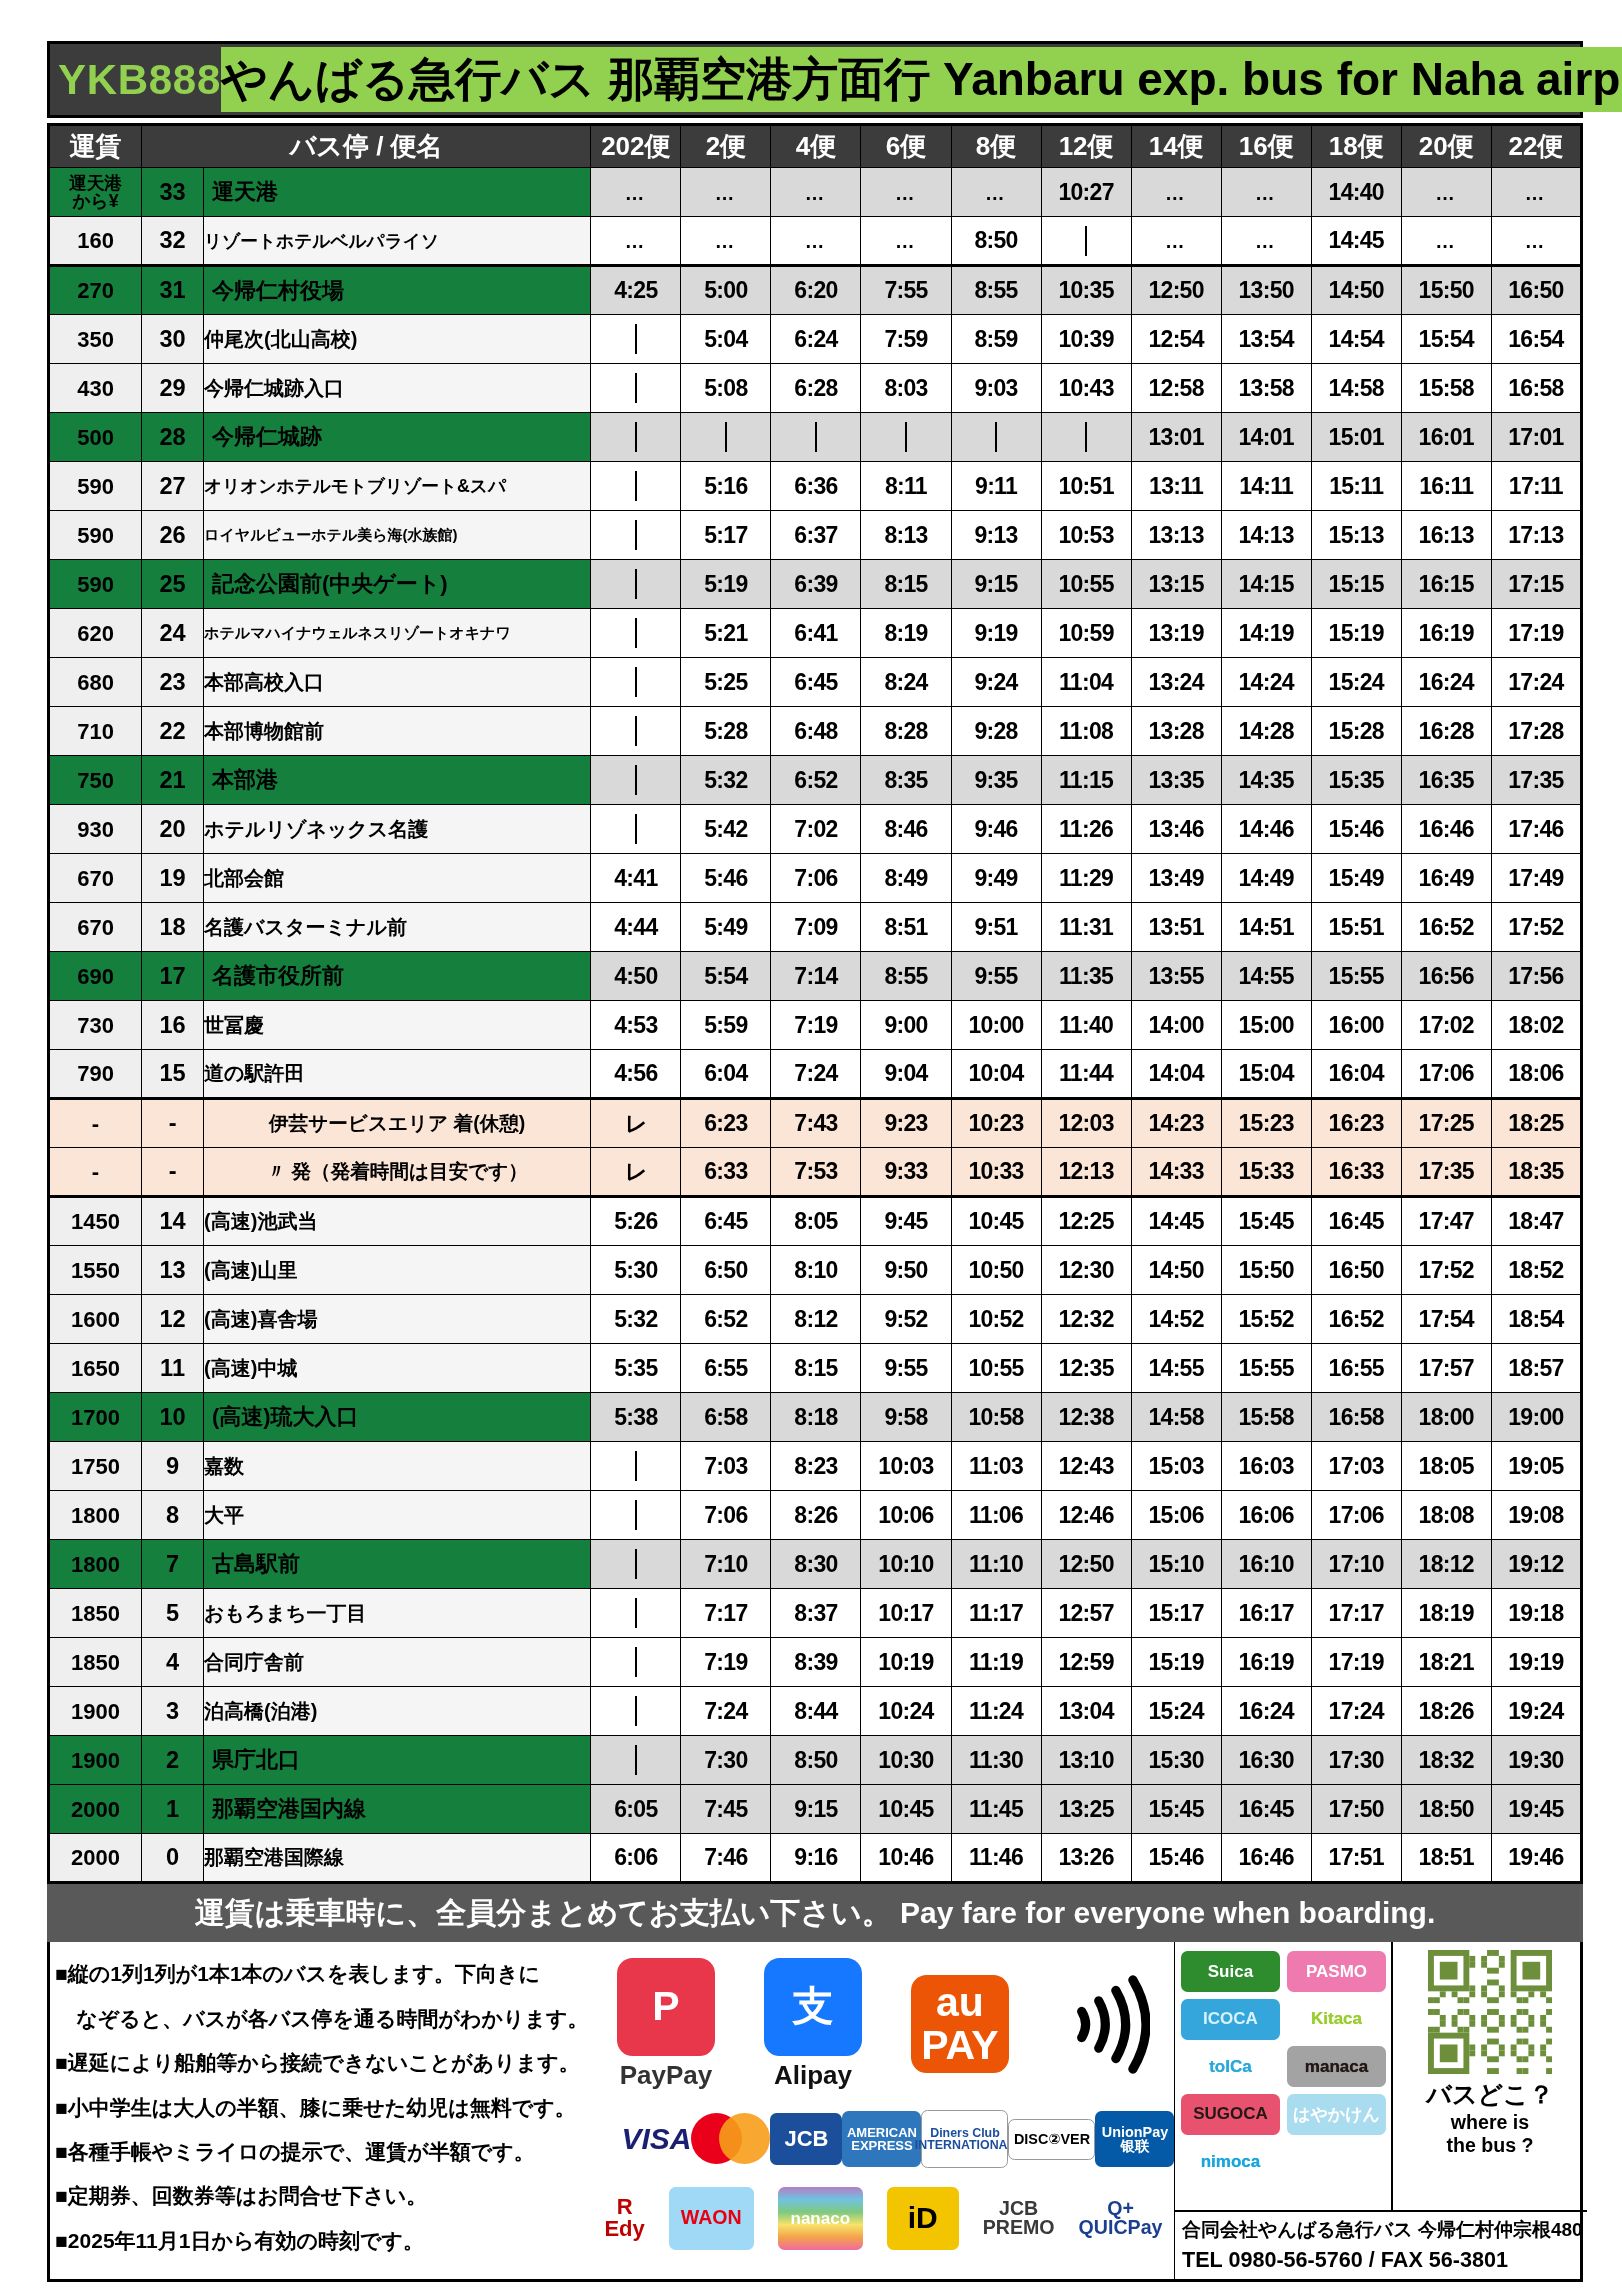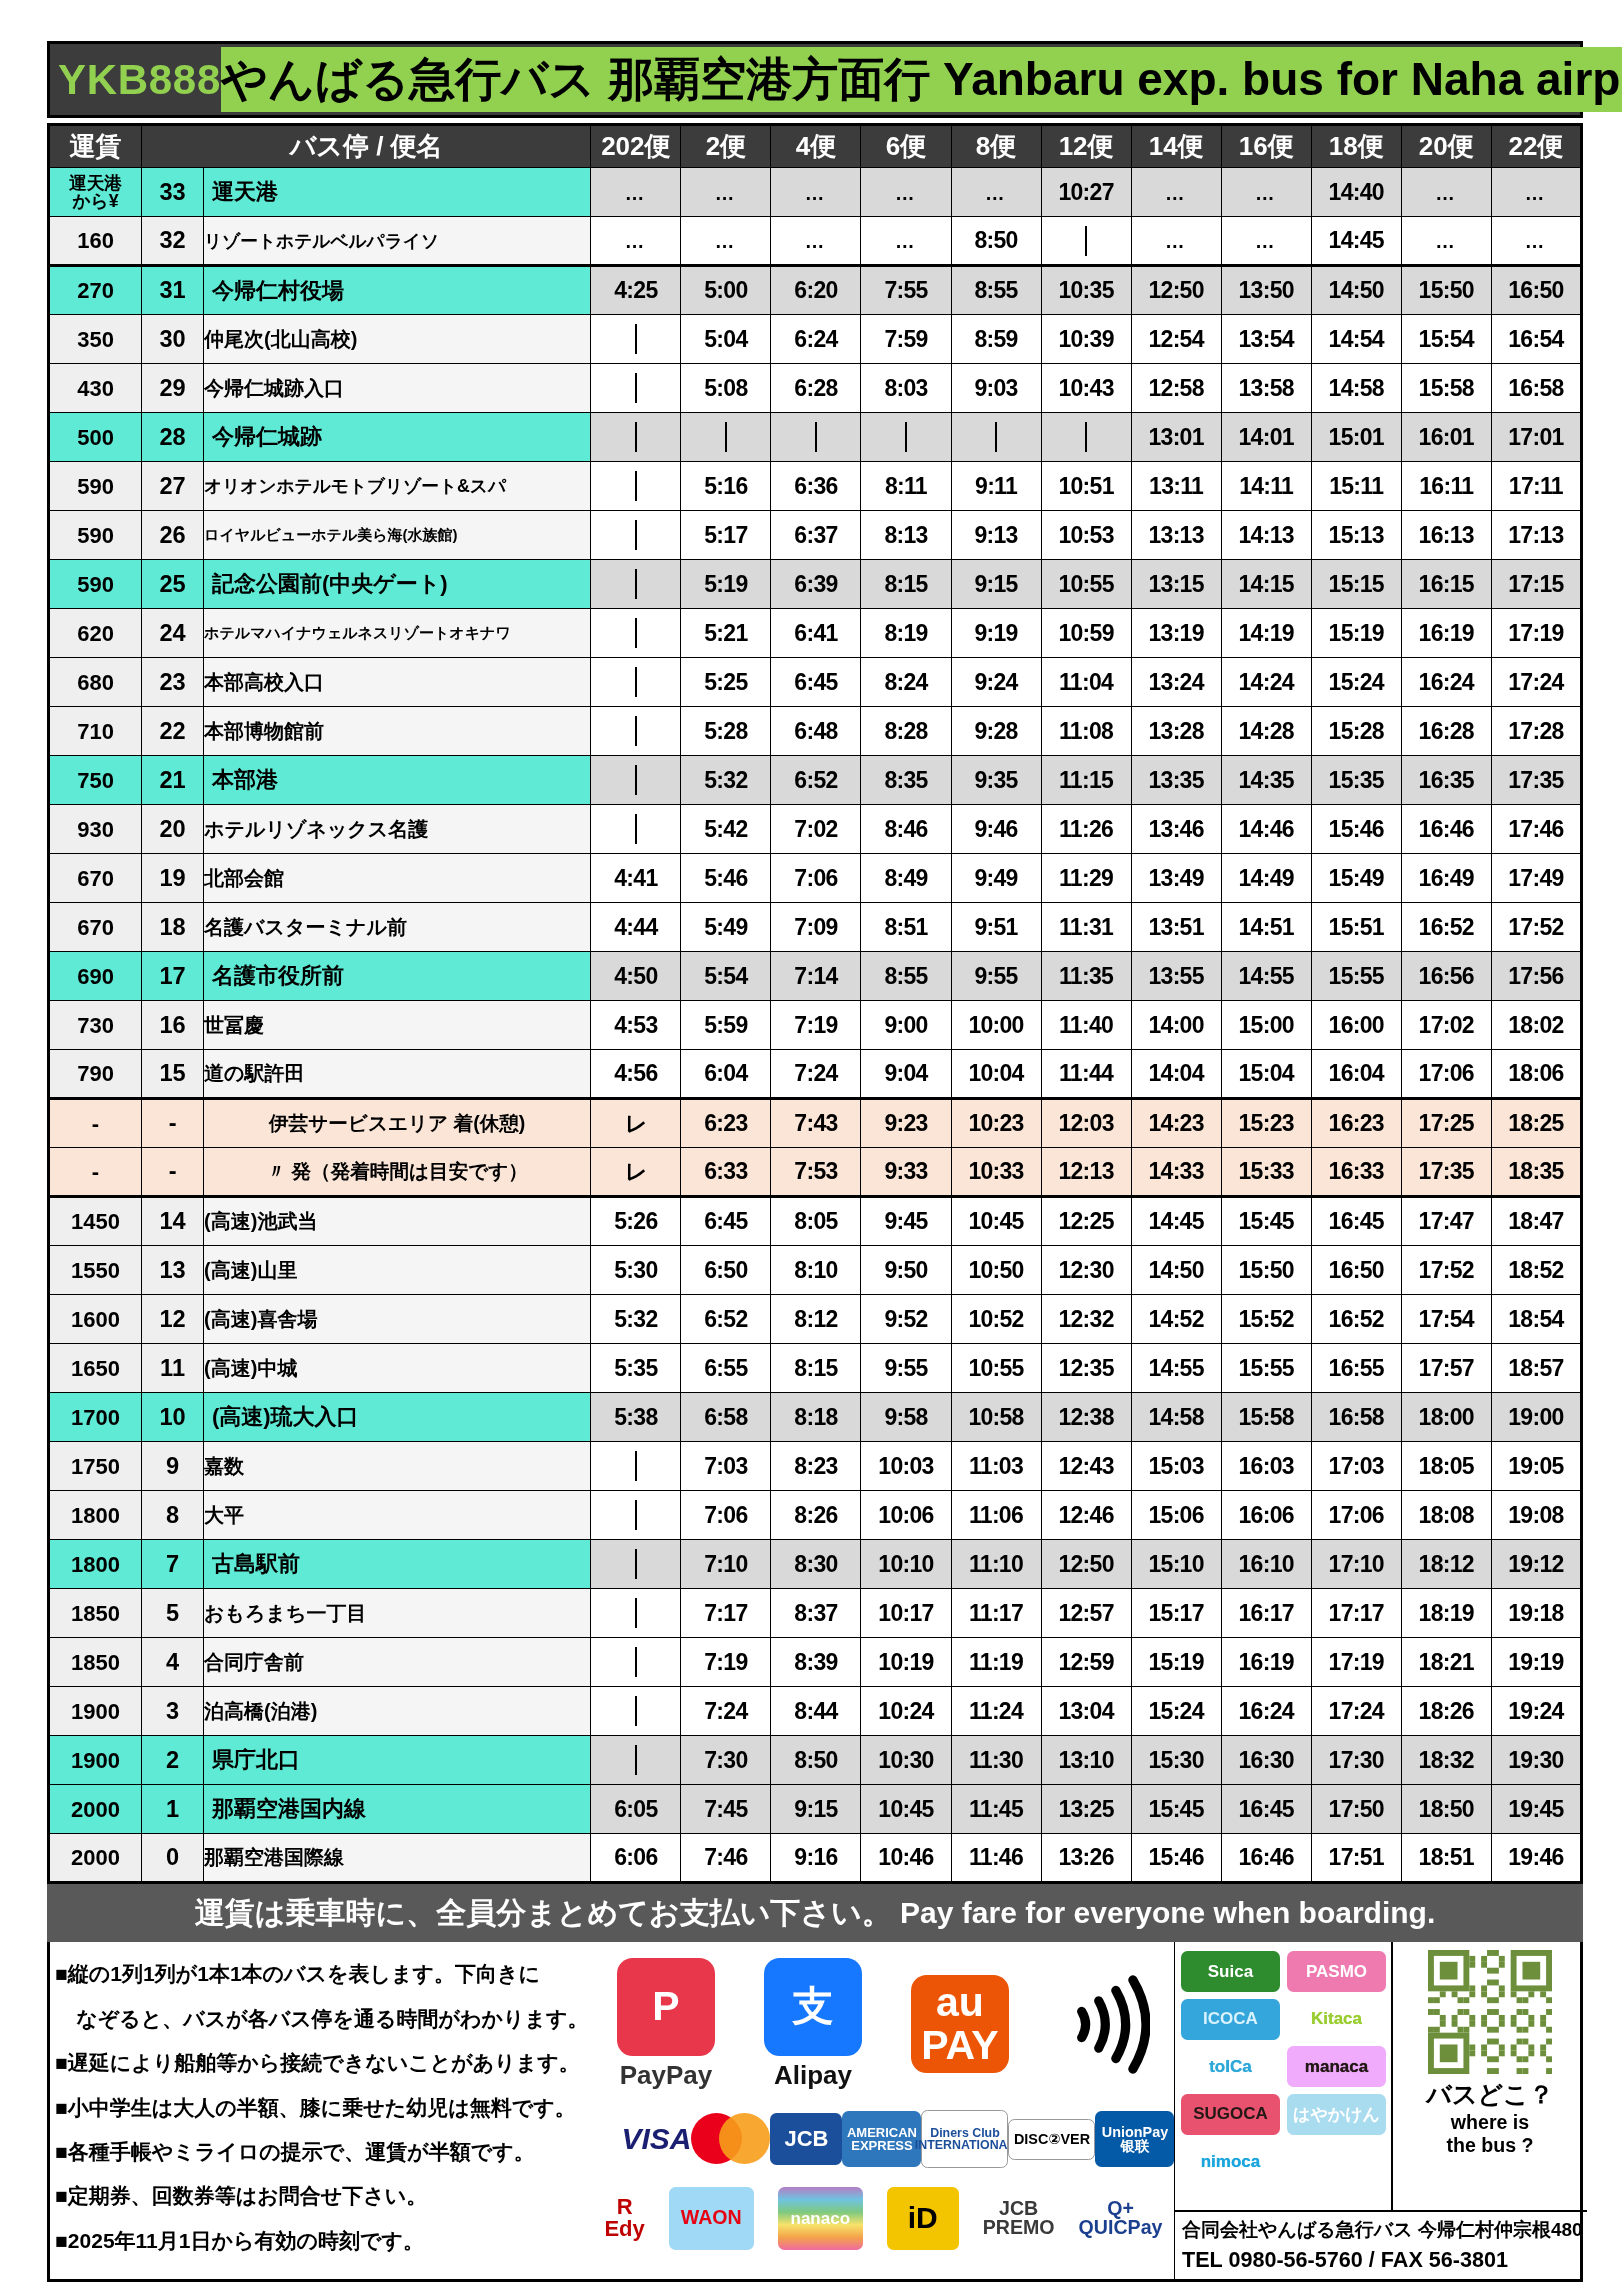--- a/index.html
+++ b/index.html
@@ -17,21 +17,21 @@
   
   table.tt{border-collapse:collapse;table-layout:fixed;width:1536px;margin-top:5.2px;
            border:3.9px solid #000;}
   table.tt th,table.tt td{border:1.3px solid #000;overflow:hidden;padding:0;}
   table.tt thead th{background:#3c3c3c;color:#fff;font-size:26px;font-weight:bold;height:41px;}
   table.tt tbody tr{height:49px;}
   td.fare{font-size:22px;font-weight:bold;text-align:center;background:#efefef;white-space:pre-line;line-height:1.05;}
   td.no{font-size:23.6px;font-weight:bold;text-align:center;background:#efefef;}
   td.name{font-size:20px;font-weight:bold;text-align:left;padding-left:22px;background:#f5f5f5;white-space:nowrap;}
   td.time{font-size:23px;font-weight:bold;text-align:center;background:#fff;letter-spacing:-0.7px;}
-  tr.major td.fare,tr.major td.no,tr.major td.name{background:#5eead4;}
+  tr.major td.fare,tr.major td.no,tr.major td.name{background:#15803d;}
   tr.major td.time{background:#d9d9d9;}
   tr.major td.name{padding-left:7.9px;font-size:22px;}
   tr.rest td{background:#fbe5d6;}
   tr.rest td.name{text-align:center;padding-left:0;font-size:19.6px;}
   tr.thick td{border-top:3.9px solid #000;}
   td.fare.small{font-size:17.7px;}
   td.name.sz-m{font-size:17.7px;}
   td.name.sz-s{font-size:15px;}
   .dots{font-size:19.6px;font-weight:bold;letter-spacing:2.6px;}
   .vbar{display:inline-block;width:2px;height:30px;background:#000;vertical-align:middle;}
@@ -776,21 +776,21 @@
     </div>
 
     <div class="right">
       <div class="right-top">
         <div class="icgrid">
             <div class="ic" style="background: rgb(46, 139, 46); color: rgb(255, 255, 255);">Suica</div>
             <div class="ic" style="background: rgb(239, 122, 176); color: rgb(255, 255, 255);">PASMO</div>
             <div class="ic" style="background: rgb(53, 166, 220); color: rgb(216, 242, 255);">ICOCA</div>
             <div class="ic" style="background: rgb(255, 255, 255); color: rgb(154, 205, 50); text-shadow: rgb(154, 205, 50) 0px 0px 0.7px;">Kitaca</div>
             <div class="ic" style="background: rgb(255, 255, 255); color: rgb(45, 168, 216); text-shadow: rgb(45, 168, 216) 0px 0px 0.7px;">toICa</div>
-            <div class="ic" style="background: #f0abfc; color: rgb(35, 24, 21); text-shadow: rgb(35, 24, 21) 0px 0px 0.7px;">manaca</div>
+            <div class="ic" style="background: #a3a3a3; color: rgb(35, 24, 21); text-shadow: rgb(35, 24, 21) 0px 0px 0.7px;">manaca</div>
             <div class="ic" style="background: rgb(232, 82, 111); color: rgb(35, 24, 21);">SUGOCA</div>
             <div class="ic" style="background: rgb(170, 220, 240); color: rgb(255, 255, 255);">はやかけん</div>
             <div class="ic" style="background: rgb(255, 255, 255); color: rgb(27, 165, 220); text-shadow: rgb(27, 165, 220) 0px 0px 0.7px;">nimoca</div>
           </div>
         <div class="qrcol">
           <svg id="qr" width="124" height="124" viewBox="0 0 21 21">
               <rect x="0" y="0" width="21" height="21" fill="#ffffff"></rect>
               <rect x="10" y="0" width="1" height="1" fill="#6d8f3c"></rect>
               <rect x="11" y="0" width="1" height="1" fill="#6d8f3c"></rect>
               <rect x="7" y="1" width="1" height="1" fill="#6d8f3c"></rect>

